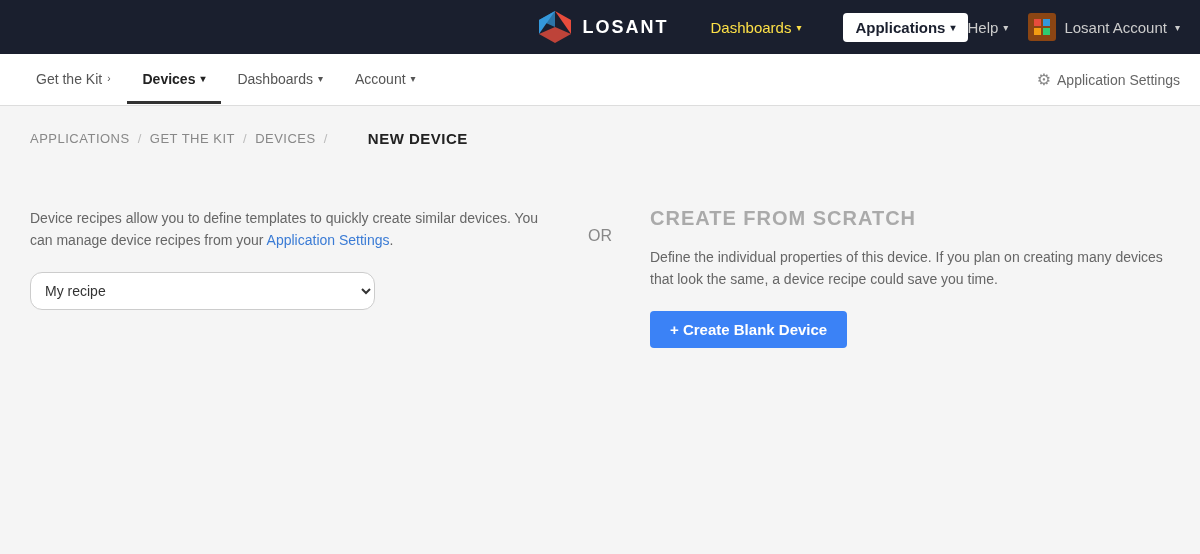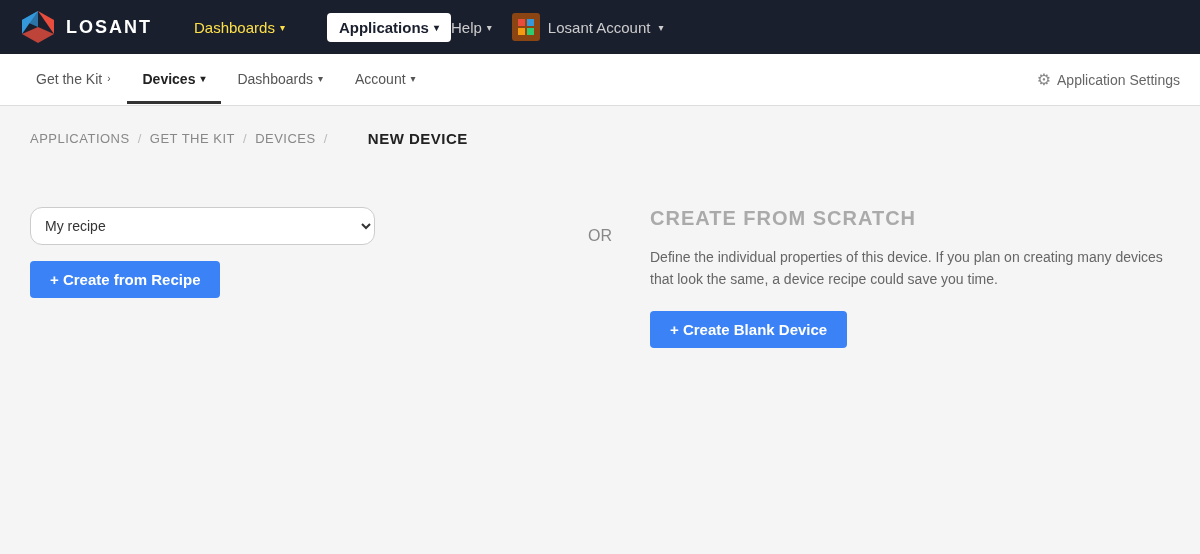--- a/index.html
+++ b/index.html
@@ -5,21 +5,21 @@
     * { margin: 0; padding: 0; box-sizing: border-box; }
     body { font-family: -apple-system, BlinkMacSystemFont, 'Segoe UI', Arial, sans-serif; background: #f5f5f5; }
 
     
     .top-nav {
       background: #1a1f2e;
       height: 54px;
       display: flex;
       align-items: center;
       padding: 0 20px;
-      justify-content: flex-start;
+      justify-content: flex-end;
     }
     .top-nav-left { display: flex; align-items: center; gap: 30px; }
     .logo-area { display: flex; align-items: center; gap: 10px; }
     .logo-icon { width: 36px; height: 36px; }
     .logo-text { color: white; font-size: 18px; font-weight: 600; letter-spacing: 2px; }
     .nav-item {
       color: #fde047;
       font-size: 15px;
       cursor: pointer;
       padding: 6px 12px;
@@ -278,24 +278,26 @@
     <span>DEVICES</span>
     <span class="breadcrumb-sep">/</span>
     <span class="breadcrumb-current">NEW DEVICE</span>
   </div>
 </div>
 
 <div class="main-content">
   <div class="columns">
 
     <div class="column-left">
+      <div class="section-desc">
+        Device recipes allow you to define templates to quickly create similar devices. You can manage device recipes from your <a href="#">Application Settings</a>.
+      </div>
       <select class="recipe-select">
         <option>My recipe</option>
       </select>
-      <button class="btn-green">+ Create from Recipe</button>
     </div>
 
     <div class="or-divider">OR</div>
 
     <div class="column-right">
       <div class="section-title">CREATE FROM SCRATCH</div>
       <div class="section-desc">Define the individual properties of this device. If you plan on creating many devices that look the same, a device recipe could save you time.</div>
       <button class="btn-green">+ Create Blank Device</button>
     </div>
 

